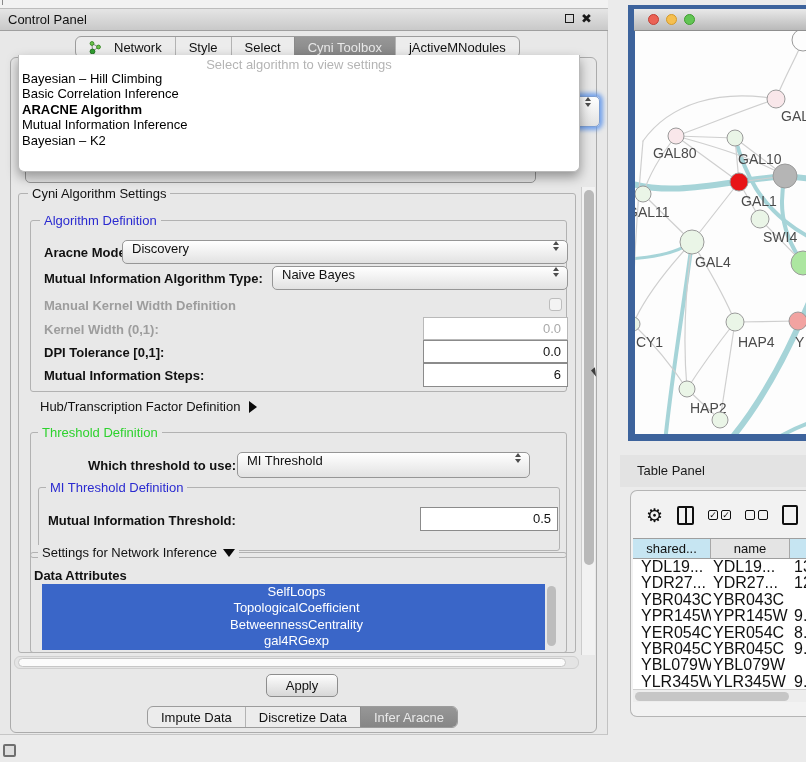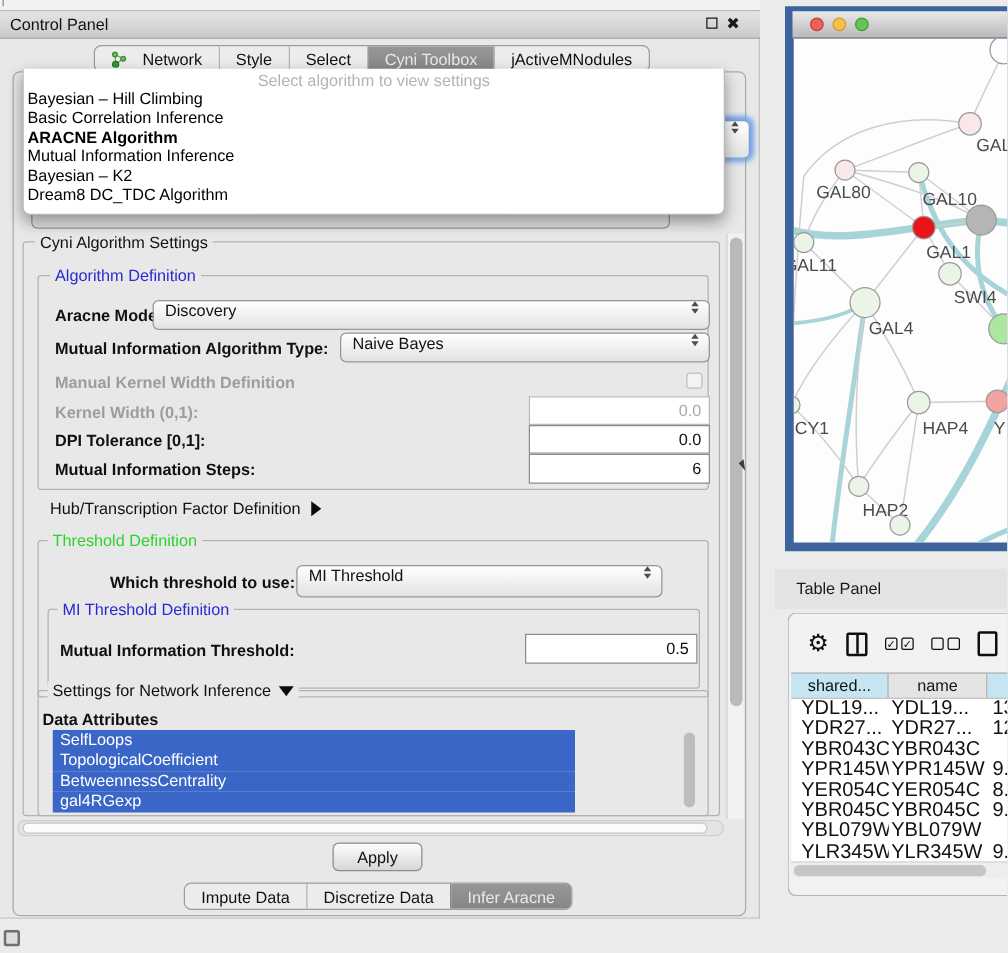--- a/index.html
+++ b/index.html
@@ -161,21 +161,20 @@
   </div>
 
   <div class="abs popup">
     <div class="popup-prompt">Select algorithm to view settings</div>
     <div class="popup-list" id="popup-list">
         <div class="popup-item">Bayesian – Hill Climbing</div>
         <div class="popup-item">Basic Correlation Inference</div>
         <div class="popup-item bold">ARACNE Algorithm</div>
         <div class="popup-item">Mutual Information Inference</div>
         <div class="popup-item">Bayesian – K2</div>
-        <div class="popup-item">Dream8 DC_TDC Algorithm</div>
       </div>
   </div>
 
   <div class="abs group" style="left:18px;top:193px;width:558px;height:460px;">
     <span class="legend" style="left:9px;">Cyni Algorithm Settings</span>
   </div>
 
   <div class="abs group" style="left:30px;top:220px;width:537px;height:172px;">
     <span class="legend blue" style="left:9px;text-align:center;">Algorithm Definition</span>
   </div>
@@ -234,21 +233,21 @@
     <span>0.5</span>
   </div>
 
   <div class="abs group" style="left:30px;top:552px;width:537px;height:101px;">
     <span class="legend" style="left:7px;">
       <span>Settings for Network Inference</span>
       <span class="tri-down-b"></span>
     </span>
   </div>
   <span class="abs flabel" style="left:34px;top:568px;">Data Attributes</span>
-  <div class="abs attr-list" id="attr-list" style="left:42px;top:584px;width:418px;height:68px;">
+  <div class="abs attr-list" id="attr-list" style="left:42px;top:584px;width:503px;height:68px;text-align:center;">
       <div class="attr-item">SelfLoops</div>
       <div class="attr-item">TopologicalCoefficient</div>
       <div class="attr-item">BetweennessCentrality</div>
       <div class="attr-item">gal4RGexp</div>
     </div>
   <div class="abs list-thumb" style="left:547px;top:586px;width:9px;height:60px;"></div>
 
   <div class="abs vscroll" style="left:581px;top:187px;width:14px;height:468px;">
     <div class="abs vthumb" style="left:2px;top:3px;width:10px;height:375px;"></div>
   </div>

